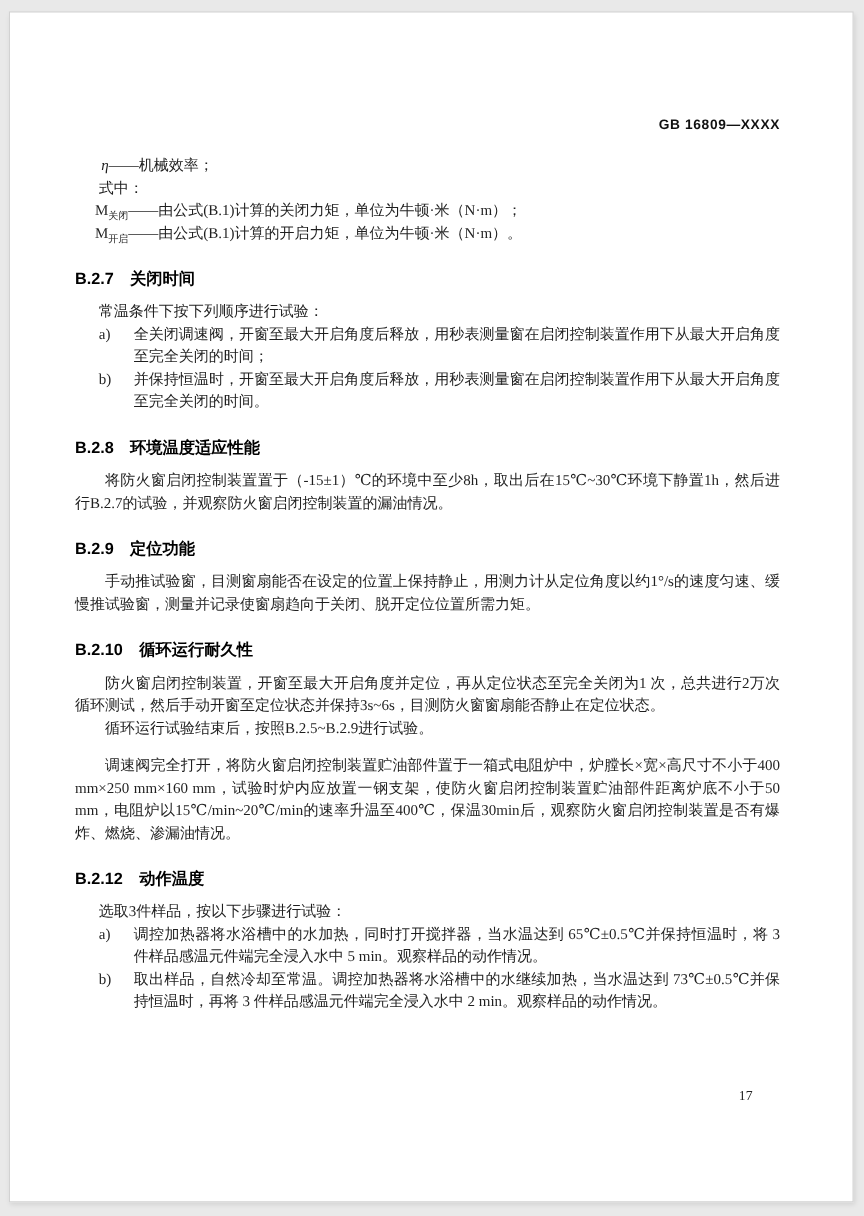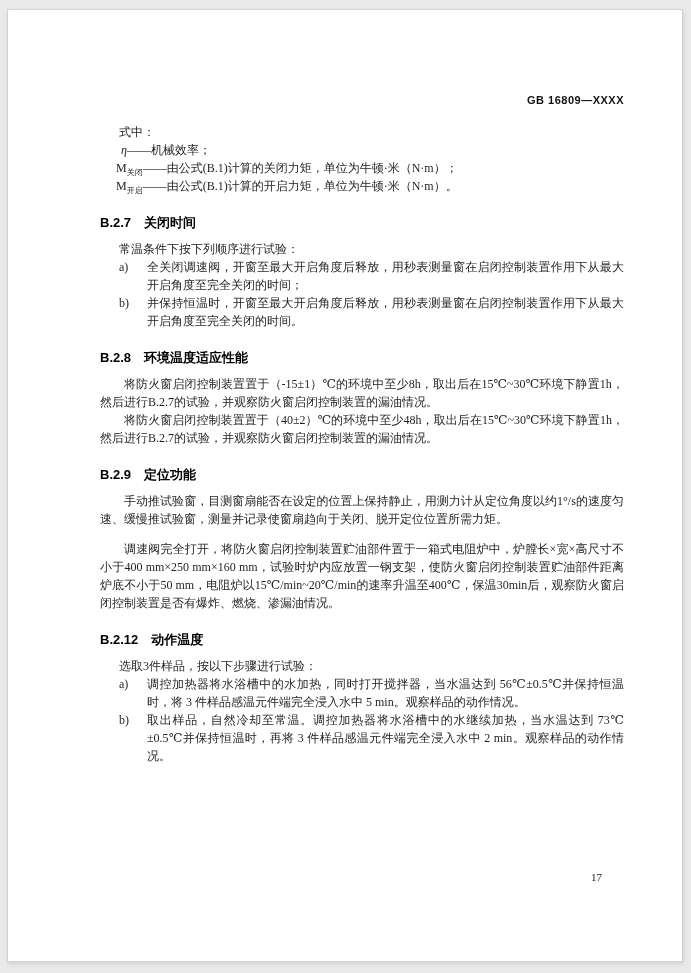--- a/index.html
+++ b/index.html
@@ -13,21 +13,21 @@
     position: absolute;
     left: 7px; top: 9px;
     width: 676px; height: 953px;
     background: #ffffff;
     border: 1px solid #d2d2d2;
     box-shadow: 1px 2px 4px rgba(0,0,0,0.10);
   }
   .content {
     position: relative;
     height: 100%;
-    padding: 81px 58px 0 92px;
+    padding: 81px 58px 0 52px;
     color: #1f1f1f;
     font-size: 12px;
     line-height: 18px;
   }
   .doc-header {
     text-align: right;
     font-family: "Liberation Sans", "DejaVu Sans", sans-serif;
     font-weight: bold;
     font-size: 11px;
     letter-spacing: 0.5px;
@@ -78,22 +78,22 @@
 </style>
 </head>
 <body>
 
 <div class="sheet">
   <div class="content">
 
     <div class="doc-header">GB 16809—XXXX</div>
 
     <div class="note-block">
+      <div class="note-line note-eta"><span class="sym">η</span><span>——机械效率；</span></div>
       <div class="note-line note-intro">式中：</div>
-      <div class="note-line note-eta"><span class="sym">η</span><span>——机械效率；</span></div>
       <div class="note-line note-m"><span>M</span><sub>关闭</sub><span>——由公式(B.1)计算的关闭力矩，单位为牛顿·米（N·m）；</span></div>
       <div class="note-line note-m"><span>M</span><sub>开启</sub><span>——由公式(B.1)计算的开启力矩，单位为牛顿·米（N·m）。</span></div>
     </div>
 
     <div class="section">
       <div class="sec-heading"><span class="sec-num">B.2.7</span><span>关闭时间</span></div>
       <div class="intro-para">常温条件下按下列顺序进行试验：</div>
       <div class="olist">
         <div class="li">
             <span class="marker">a)</span>
@@ -102,40 +102,44 @@
         <div class="li">
             <span class="marker">b)</span>
             <span class="li-text">并保持恒温时，开窗至最大开启角度后释放，用秒表测量窗在启闭控制装置作用下从最大开启角度至完全关闭的时间。</span>
           </div>
       </div>
     </div>
 
     <div class="section">
       <div class="sec-heading"><span class="sec-num">B.2.8</span><span>环境温度适应性能</span></div>
       <div class="para">将防火窗启闭控制装置置于（-15±1）℃的环境中至少8h，取出后在15℃~30℃环境下静置1h，然后进行B.2.7的试验，并观察防火窗启闭控制装置的漏油情况。</div>
-      <div class="para">将防火窗启闭控制装置置于（40±2）℃的环境中至少48h，取出后在15℃~30℃环境下静置1h，然后进行B.2.7的试验，并观察防火窗启闭控制装置的漏油情况。</div>
     </div>
 
     <div class="section">
       <div class="sec-heading"><span class="sec-num">B.2.9</span><span>定位功能</span></div>
       <div class="para">手动推试验窗，目测窗扇能否在设定的位置上保持静止，用测力计从定位角度以约1°/s的速度匀速、缓慢推试验窗，测量并记录使窗扇趋向于关闭、脱开定位位置所需力矩。</div>
     </div>
 
+    <div class="section">
+      <div class="sec-heading"><span class="sec-num">B.2.10</span><span>循环运行耐久性</span></div>
+      <div class="para">防火窗启闭控制装置，开窗至最大开启角度并定位，再从定位状态至完全关闭为1 次，总共进行2万次循环测试，然后手动开窗至定位状态并保持3s~6s，目测防火窗窗扇能否静止在定位状态。</div>
+      <div class="para">循环运行试验结束后，按照B.2.5~B.2.9进行试验。</div>
+    </div>
 
     <div class="section">
       <div class="para">调速阀完全打开，将防火窗启闭控制装置贮油部件置于一箱式电阻炉中，炉膛长×宽×高尺寸不小于400 mm×250 mm×160 mm，试验时炉内应放置一钢支架，使防火窗启闭控制装置贮油部件距离炉底不小于50 mm，电阻炉以15℃/min~20℃/min的速率升温至400℃，保温30min后，观察防火窗启闭控制装置是否有爆炸、燃烧、渗漏油情况。</div>
     </div>
 
     <div class="section">
       <div class="sec-heading"><span class="sec-num">B.2.12</span><span>动作温度</span></div>
       <div class="intro-para">选取3件样品，按以下步骤进行试验：</div>
       <div class="olist">
         <div class="li">
             <span class="marker">a)</span>
-            <span class="li-text">调控加热器将水浴槽中的水加热，同时打开搅拌器，当水温达到 56℃±0.5℃并保持恒温时，将 3 件样品感温元件端完全浸入水中 5 min。观察样品的动作情况。</span>
+            <span class="li-text">调控加热器将水浴槽中的水加热，同时打开搅拌器，当水温达到 65℃±0.5℃并保持恒温时，将 3 件样品感温元件端完全浸入水中 5 min。观察样品的动作情况。</span>
           </div>
         <div class="li">
             <span class="marker">b)</span>
             <span class="li-text">取出样品，自然冷却至常温。调控加热器将水浴槽中的水继续加热，当水温达到 73℃±0.5℃并保持恒温时，再将 3 件样品感温元件端完全浸入水中 2 min。观察样品的动作情况。</span>
           </div>
       </div>
     </div>
 
     <div class="page-number">17</div>
   </div>

